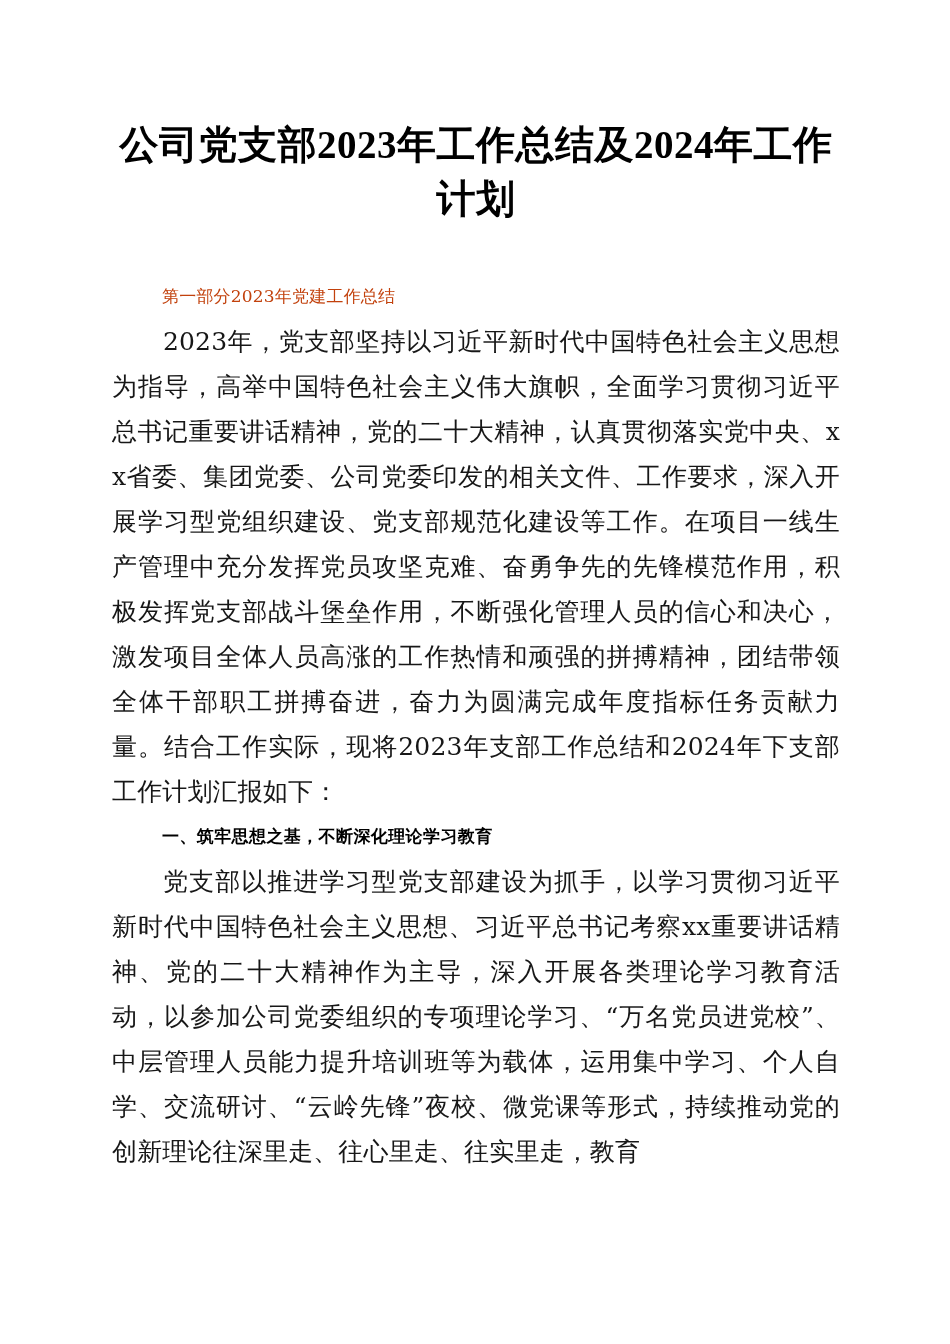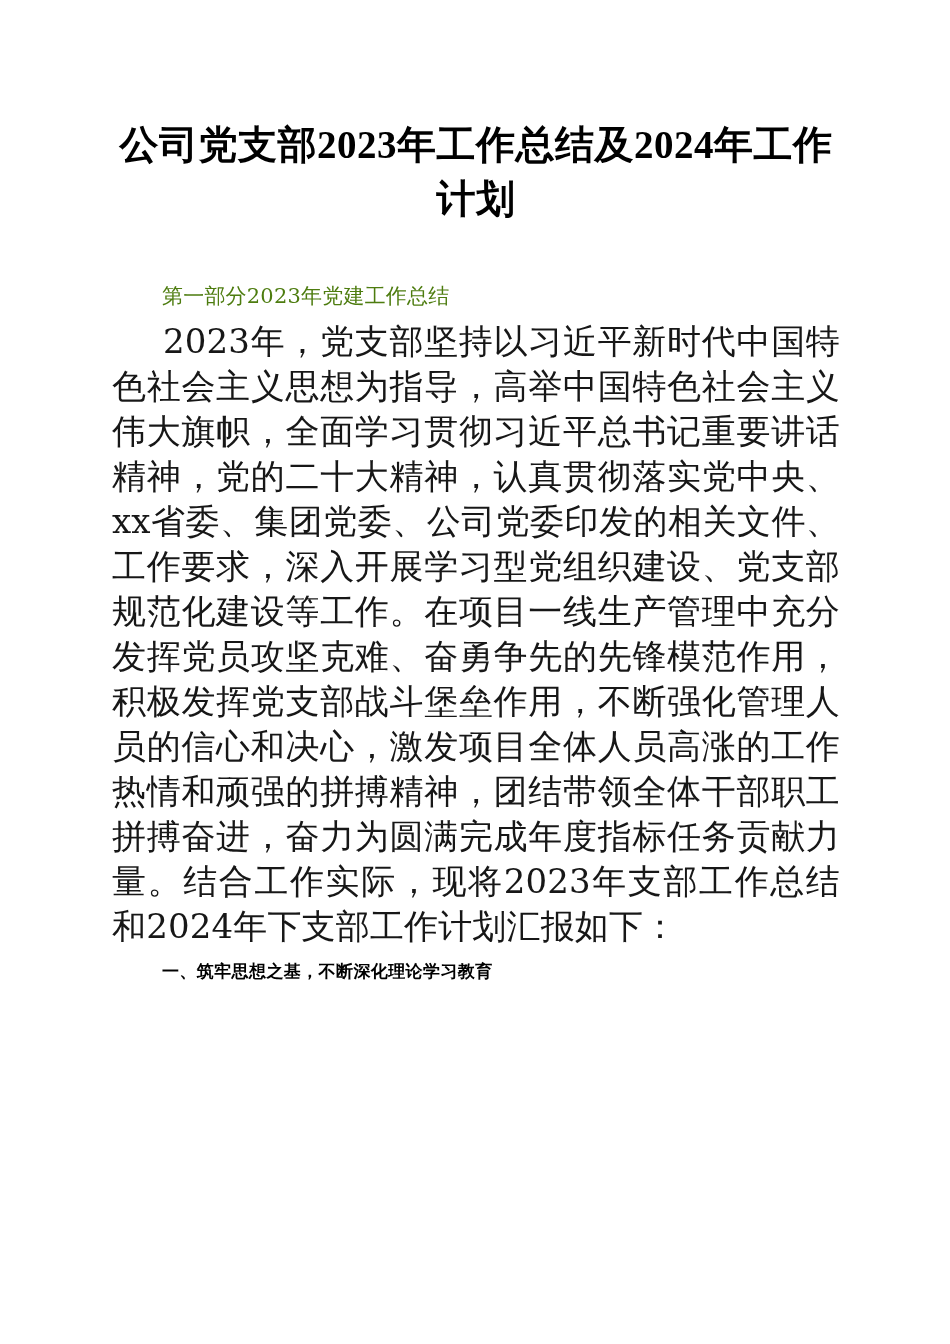--- a/index.html
+++ b/index.html
@@ -32,32 +32,32 @@
     line-height: 54px;
     color: #000000;
     text-align: center;
     margin: 0;
     padding-top: 118px;
     letter-spacing: 0.5px;
   }
 
   .section-label {
     font-family: "DejaVu Serif", "Liberation Serif", serif;
-    font-size: 21px;
+    font-size: 17px;
     line-height: 45px;
-    color: #4d7c0f;
+    color: #c2410c;
     margin: 0;
     padding-top: 48px;
     text-indent: 50px;
     letter-spacing: 0.2px;
   }
 
   .body-para {
     font-family: "DejaVu Serif", "Liberation Serif", serif;
-    font-size: 34px;
+    font-size: 25px;
     line-height: 45px;
     color: #171717;
     margin: 0;
     text-align: justify;
     text-align-last: left;
     text-indent: 51px;
     letter-spacing: 0.15px;
     text-justify: inter-character;
     word-break: break-all;
   }
@@ -80,15 +80,16 @@
   <div class="content">
 
     <h1 class="doc-title">公司党支部2023年工作总结及2024年工作计划</h1>
 
     <p class="section-label">第一部分2023年党建工作总结</p>
 
     <p class="body-para">2023年，党支部坚持以习近平新时代中国特色社会主义思想为指导，高举中国特色社会主义伟大旗帜，全面学习贯彻习近平总书记重要讲话精神，党的二十大精神，认真贯彻落实党中央、xx省委、集团党委、公司党委印发的相关文件、工作要求，深入开展学习型党组织建设、党支部规范化建设等工作。在项目一线生产管理中充分发挥党员攻坚克难、奋勇争先的先锋模范作用，积极发挥党支部战斗堡垒作用，不断强化管理人员的信心和决心，激发项目全体人员高涨的工作热情和顽强的拼搏精神，团结带领全体干部职工拼搏奋进，奋力为圆满完成年度指标任务贡献力量。结合工作实际，现将2023年支部工作总结和2024年下支部工作计划汇报如下：</p>
 
     <h2 class="heading-2">一、筑牢思想之基，不断深化理论学习教育</h2>
 
+    <p class="body-para">党支部以推进学习型党支部建设为抓手，以学习贯彻习近平新时代中国特色社会主义思想、习近平总书记考察xx重要讲话精神、党的二十大精神作为主导，深入开展各类理论学习教育活动，以参加公司党委组织的专项理论学习、“万名党员进党校”、中层管理人员能力提升培训班等为载体，运用集中学习、个人自学、交流研讨、“云岭先锋”夜校、微党课等形式，持续推动党的创新理论往深里走、往心里走、往实里走，教育</p>
 
   </div>
 </div>
 
 </body></html>

